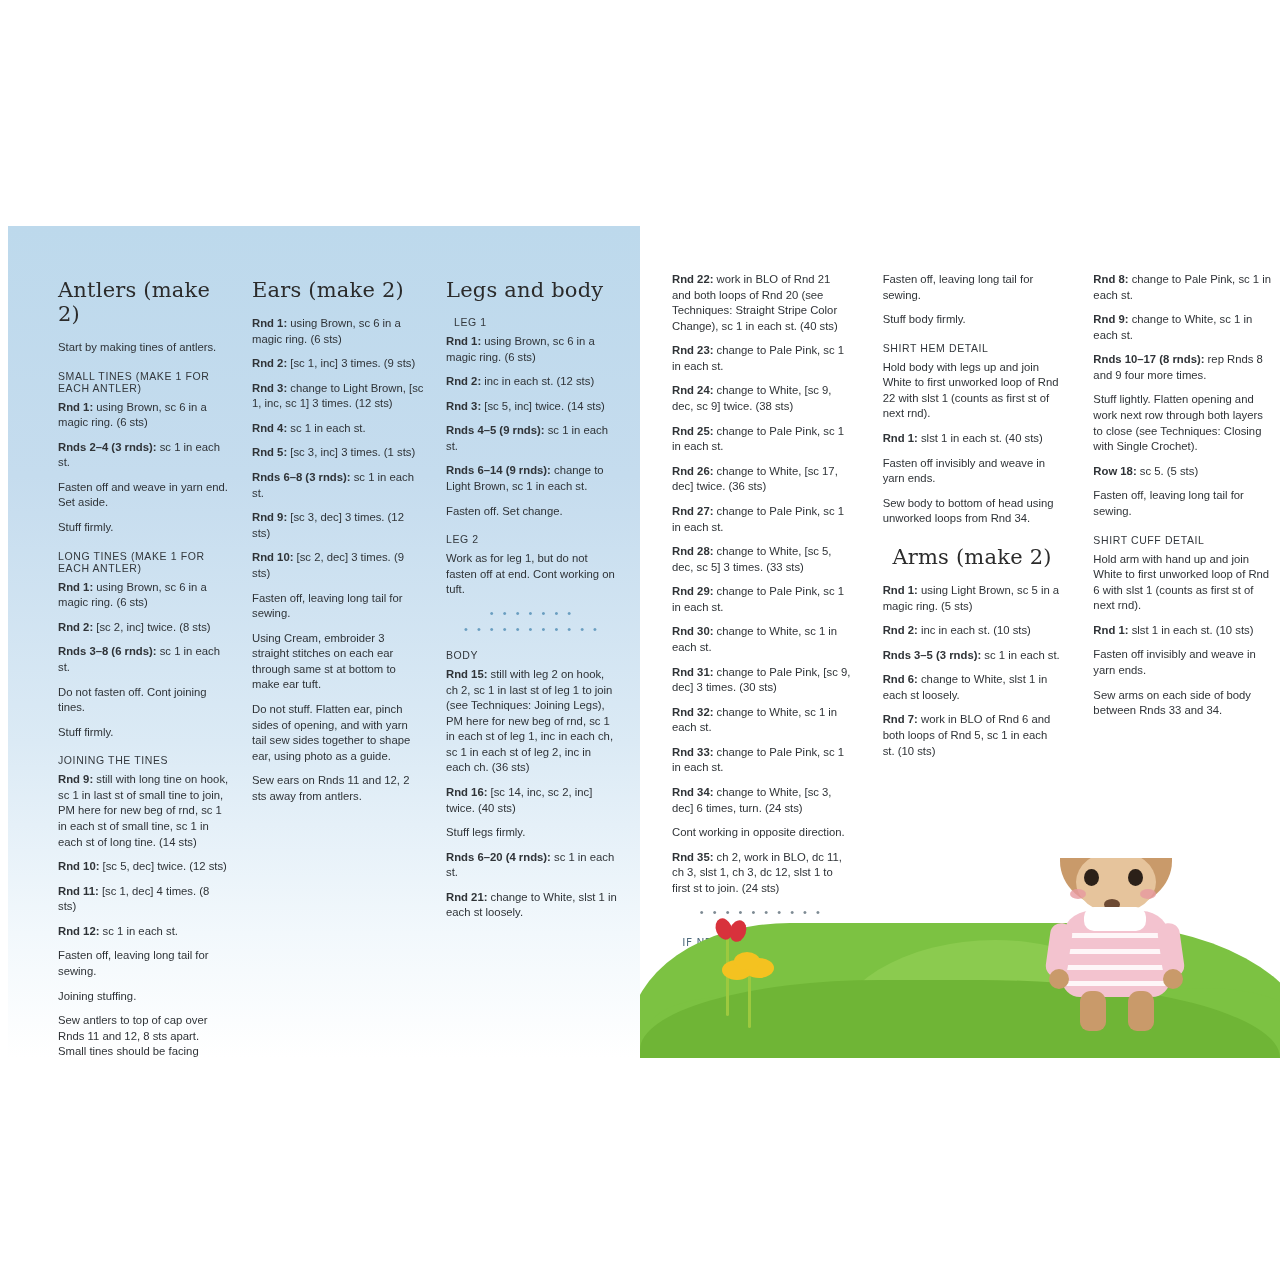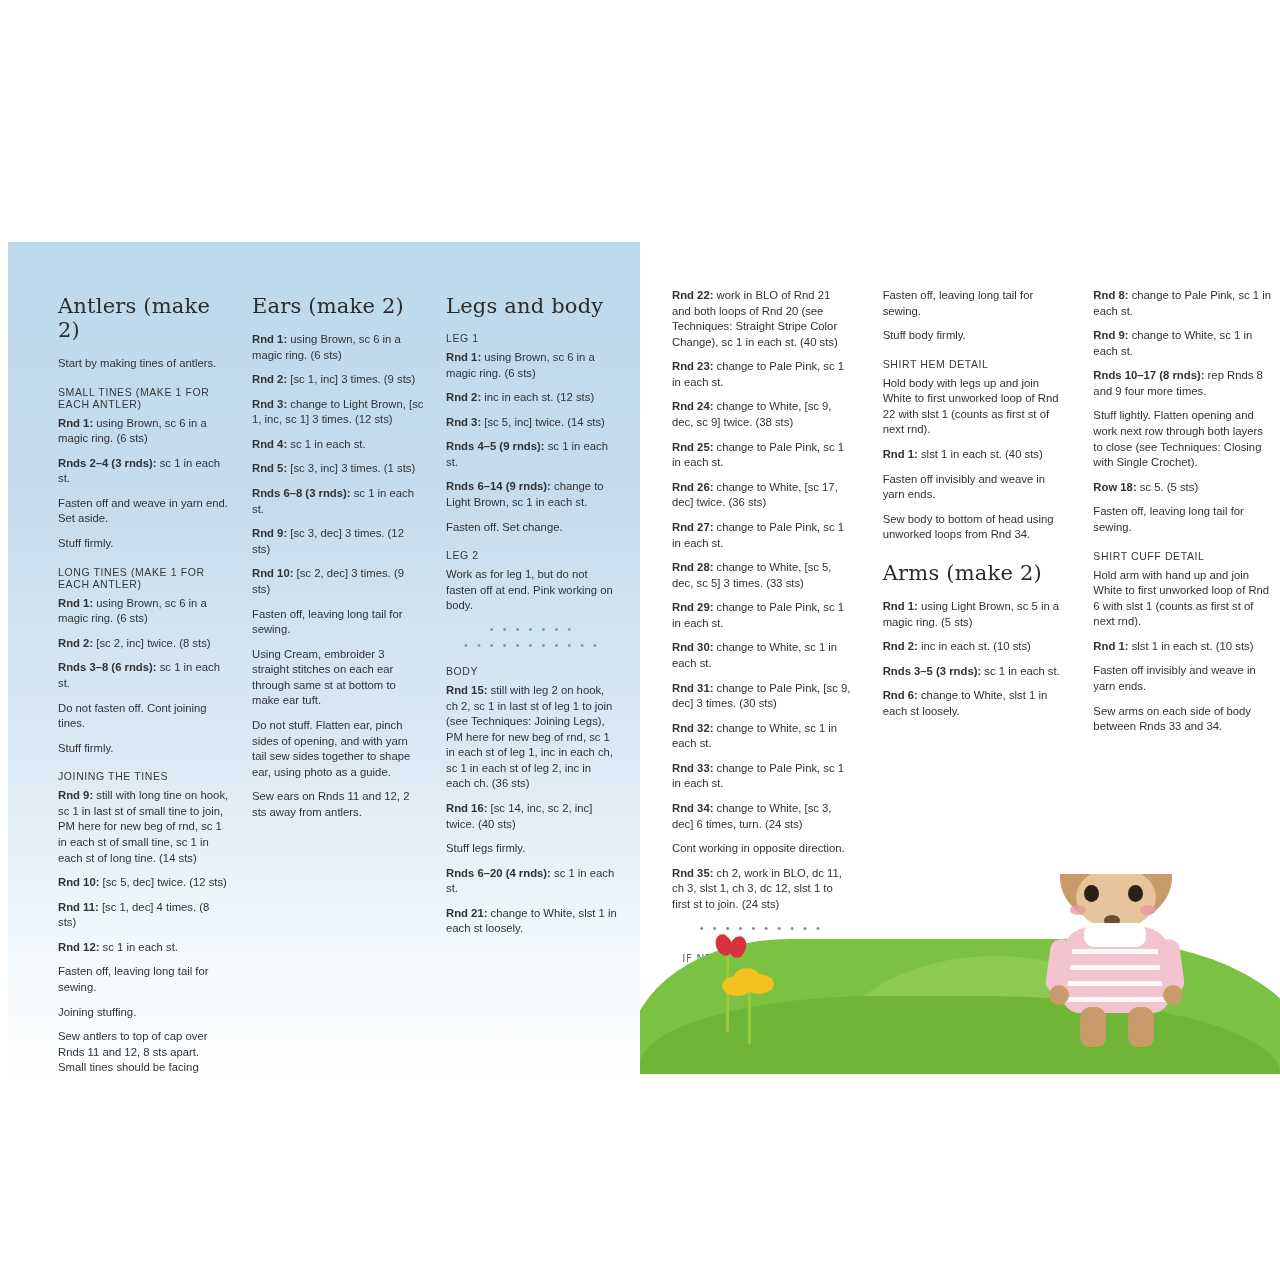--- a/index.html
+++ b/index.html
@@ -10,21 +10,21 @@
   body {
     width: 1280px;
     height: 1280px;
     position: relative;
     font-family: "Liberation Sans", sans-serif;
     overflow: hidden;
   }
   .page {
     position: absolute;
     left: 0;
-    top: 16px;
+    top: 0;
     width: 1280px;
     height: 924px;
   }
 
   
   .left-page {
     position: absolute;
     left: 8px;
     top: 226px;
     width: 632px;
@@ -205,21 +205,21 @@
     color: #2b2b2b;
     letter-spacing: .2px;
   }
   .subhead {
     margin: 14px 0 6px 0;
     font-size: 10.5px;
     letter-spacing: .6px;
     color: #33383d;
     text-transform: uppercase;
   }
-  .subhead.first { margin-top: 4px; }
+  .subhead.first { margin-top: 4px; margin-left: 8px; }
   p.line {
     margin: 0 0 9px 0;
     font-size: 11.3px;
     line-height: 1.38;
     color: #2f3337;
   }
   p.line b { font-weight: 700; }
   .note {
     margin: 16px 0 10px 0;
     text-align: center;
@@ -290,21 +290,21 @@
       <div class="col">
         <h2 class="sec">Legs and body</h2>
         <div class="subhead first">LEG 1</div>
         <p class="line"><b>Rnd 1:</b><span> using Brown, sc 6 in a magic ring. (6 sts)</span></p>
         <p class="line"><b>Rnd 2:</b><span> inc in each st. (12 sts)</span></p>
         <p class="line"><b>Rnd 3:</b><span> [sc 5, inc] twice. (14 sts)</span></p>
         <p class="line"><b>Rnds 4–5 (9 rnds):</b><span> sc 1 in each st.</span></p>
         <p class="line"><b>Rnds 6–14 (9 rnds):</b><span> change to Light Brown, sc 1 in each st.</span></p>
         <p class="line">Fasten off. Set change.</p>
         <div class="subhead">LEG 2</div>
-        <p class="line">Work as for leg 1, but do not fasten off at end. Pink working on body.</p>
+        <p class="line">Work as for leg 1, but do not fasten off at end. Cont working on tuft.</p>
         <div class="dots">• • • • • • •</div>
         <div class="dots">• • • • • • • • • • •</div>
         <div class="subhead">BODY</div>
         <p class="line"><b>Rnd 15:</b><span> still with leg 2 on hook, ch 2, sc 1 in last st of leg 1 to join (see Techniques: Joining Legs), PM here for new beg of rnd, sc 1 in each st of leg 1, inc in each ch, sc 1 in each st of leg 2, inc in each ch. (36 sts)</span></p>
         <p class="line"><b>Rnd 16:</b><span> [sc 14, inc, sc 2, inc] twice. (40 sts)</span></p>
         <p class="line">Stuff legs firmly.</p>
         <p class="line"><b>Rnds 6–20 (4 rnds):</b><span> sc 1 in each st.</span></p>
         <p class="line"><b>Rnd 21:</b><span> change to White, slst 1 in each st loosely.</span></p>
       </div>
     </div>
@@ -335,25 +335,26 @@
       </div>
 
       <div class="rcol">
         <p class="line">Fasten off, leaving long tail for sewing.</p>
         <p class="line">Stuff body firmly.</p>
         <div class="subhead">SHIRT HEM DETAIL</div>
         <p class="line">Hold body with legs up and join White to first unworked loop of Rnd 22 with slst 1 (counts as first st of next rnd).</p>
         <p class="line"><b>Rnd 1:</b><span> slst 1 in each st. (40 sts)</span></p>
         <p class="line">Fasten off invisibly and weave in yarn ends.</p>
         <p class="line">Sew body to bottom of head using unworked loops from Rnd 34.</p>
-        <h2 class="sec" style="margin-top:18px;">Arms (make 2)</h2>
+        <h2 class="sec" style="margin-top:18px;text-align:center;">Arms (make 2)</h2>
         <p class="line"><b>Rnd 1:</b><span> using Light Brown, sc 5 in a magic ring. (5 sts)</span></p>
         <p class="line"><b>Rnd 2:</b><span> inc in each st. (10 sts)</span></p>
         <p class="line"><b>Rnds 3–5 (3 rnds):</b><span> sc 1 in each st.</span></p>
         <p class="line"><b>Rnd 6:</b><span> change to White, slst 1 in each st loosely.</span></p>
+        <p class="line"><b>Rnd 7:</b><span> work in BLO of Rnd 6 and both loops of Rnd 5, sc 1 in each st. (10 sts)</span></p>
       </div>
 
       <div class="rcol">
         <p class="line"><b>Rnd 8:</b><span> change to Pale Pink, sc 1 in each st.</span></p>
         <p class="line"><b>Rnd 9:</b><span> change to White, sc 1 in each st.</span></p>
         <p class="line"><b>Rnds 10–17 (8 rnds):</b><span> rep Rnds 8 and 9 four more times.</span></p>
         <p class="line">Stuff lightly. Flatten opening and work next row through both layers to close (see Techniques: Closing with Single Crochet).</p>
         <p class="line"><b>Row 18:</b><span> sc 5. (5 sts)</span></p>
         <p class="line">Fasten off, leaving long tail for sewing.</p>
         <div class="subhead">SHIRT CUFF DETAIL</div>

